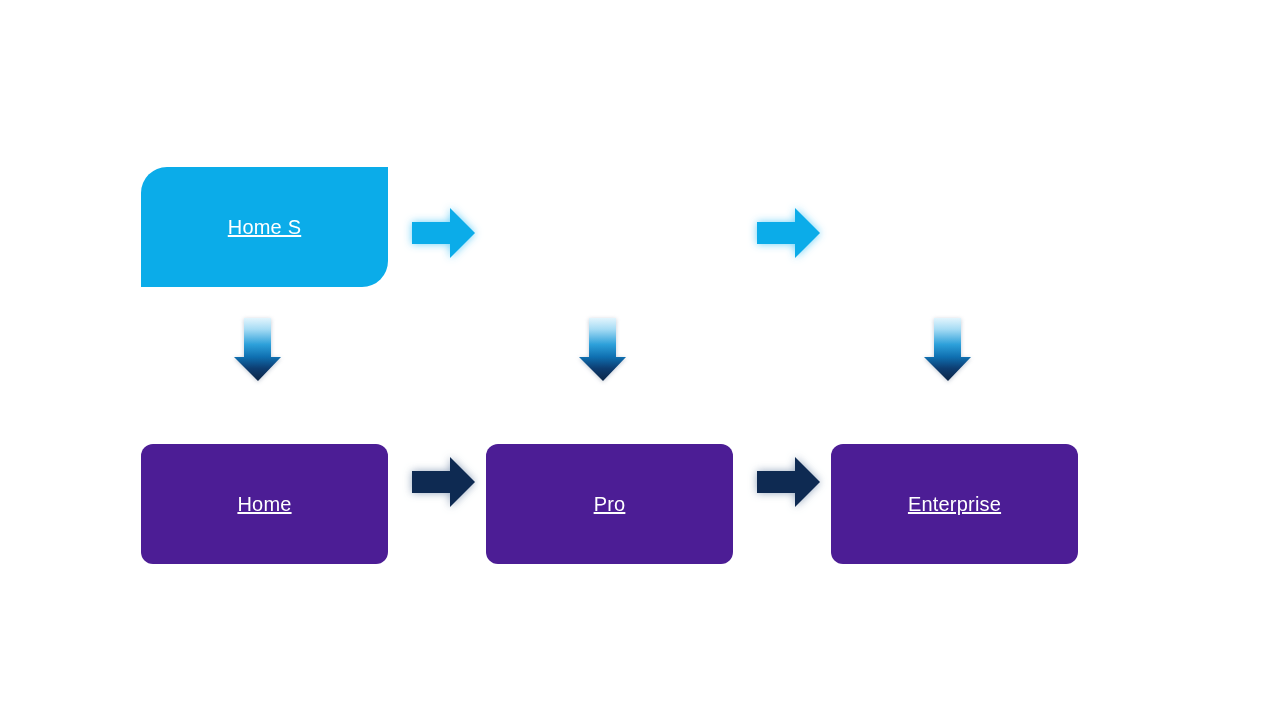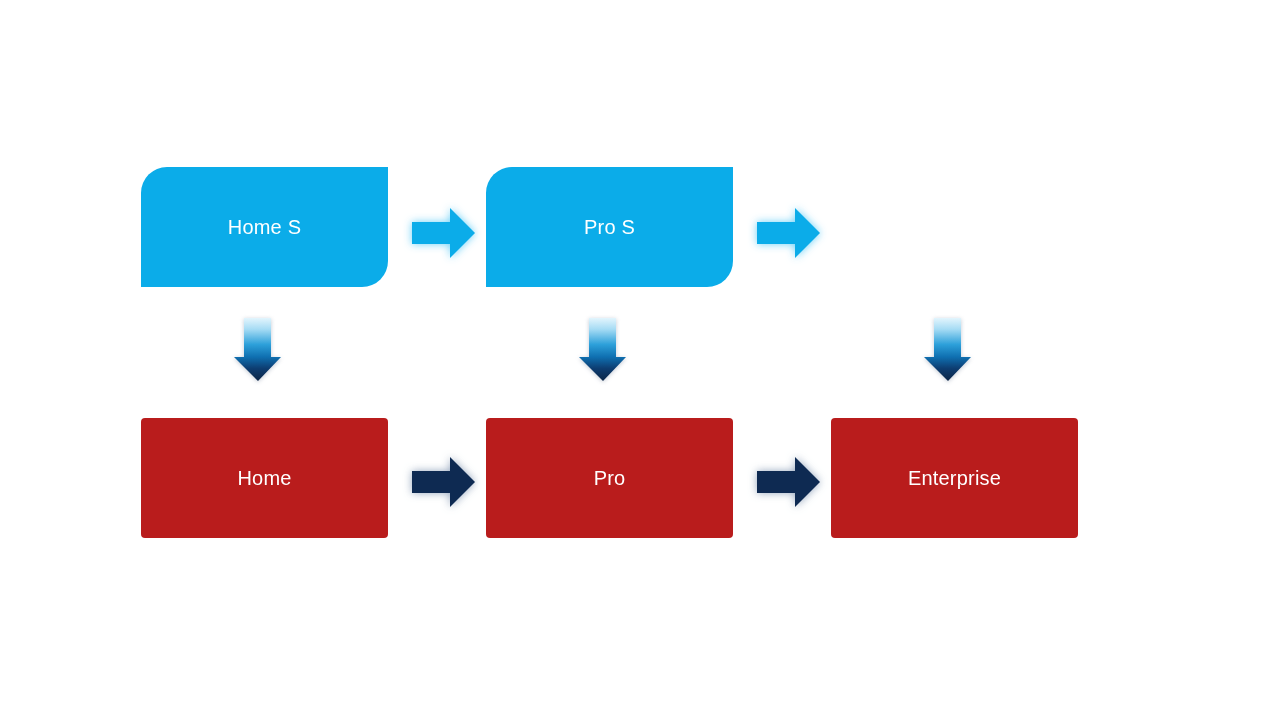--- a/index.html
+++ b/index.html
@@ -25,27 +25,28 @@
     color: #ffffff;
     font-size: 20px;
     letter-spacing: 0.2px;
   }
   .box.top-row {
     top: 167px;
     background: #0BACE9;
     border-radius: 26px 0 26px 0; 
   }
   .box.bottom-row {
-    top: 418px;
-    background: #b91c1c;
-    border-radius: 4px;
+    top: 444px;
+    background: #4c1d95;
+    border-radius: 12px;
   }
   .box .label {
     text-align: left;
     line-height: 1.2;
+    text-decoration: underline;
   }
   .arrow-right {
     position: absolute;
     width: 64px;
     height: 52px;
   }
   .arrow-right.top-row { top: 207px; }
   .arrow-right.bottom-row { top: 456px; }
   .arrow-right.light svg { filter: drop-shadow(0 0 4px rgba(99,205,247,0.95)); }
   .arrow-right.dark svg  { filter: drop-shadow(0 0 4px rgba(130,150,178,0.85)); }
@@ -77,23 +78,20 @@
         <stop offset="42%" stop-color="#2DA0DA"></stop>
         <stop offset="62%" stop-color="#0F6FB0"></stop>
         <stop offset="80%" stop-color="#0D3D71"></stop>
         <stop offset="100%" stop-color="#0C2546"></stop>
       </linearGradient>
     </defs>
   </svg>
 
   <div class="box top-row" style="left:141px">
     <span class="label">Home S</span>
-  </div>
-  <div class="box top-row" style="left:486px">
-    <span class="label">Pro S</span>
   </div>
 
   <div class="box bottom-row" style="left:141px">
     <span class="label">Home</span>
   </div>
   <div class="box bottom-row" style="left:831px">
     <span class="label">Enterprise</span>
   </div>
   <div class="box bottom-row" style="left:486px">
     <span class="label">Pro</span>

